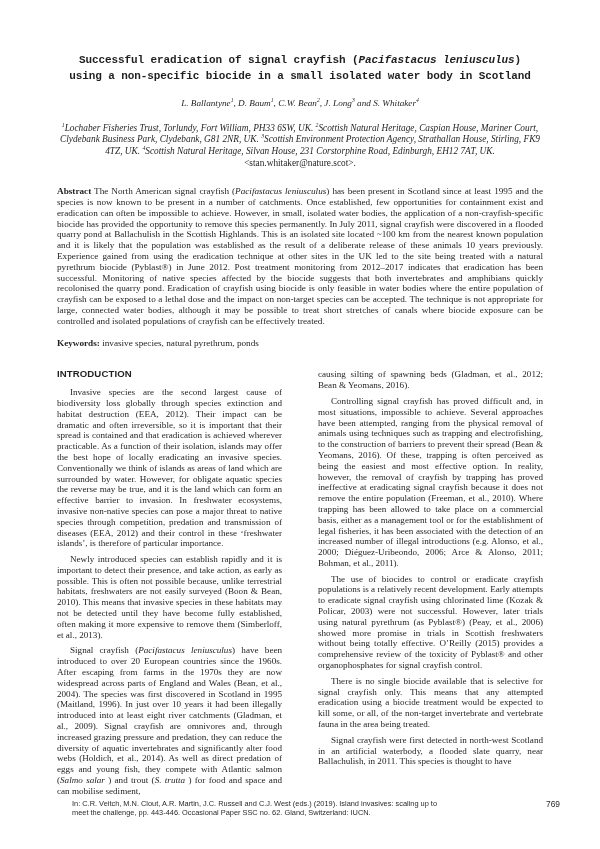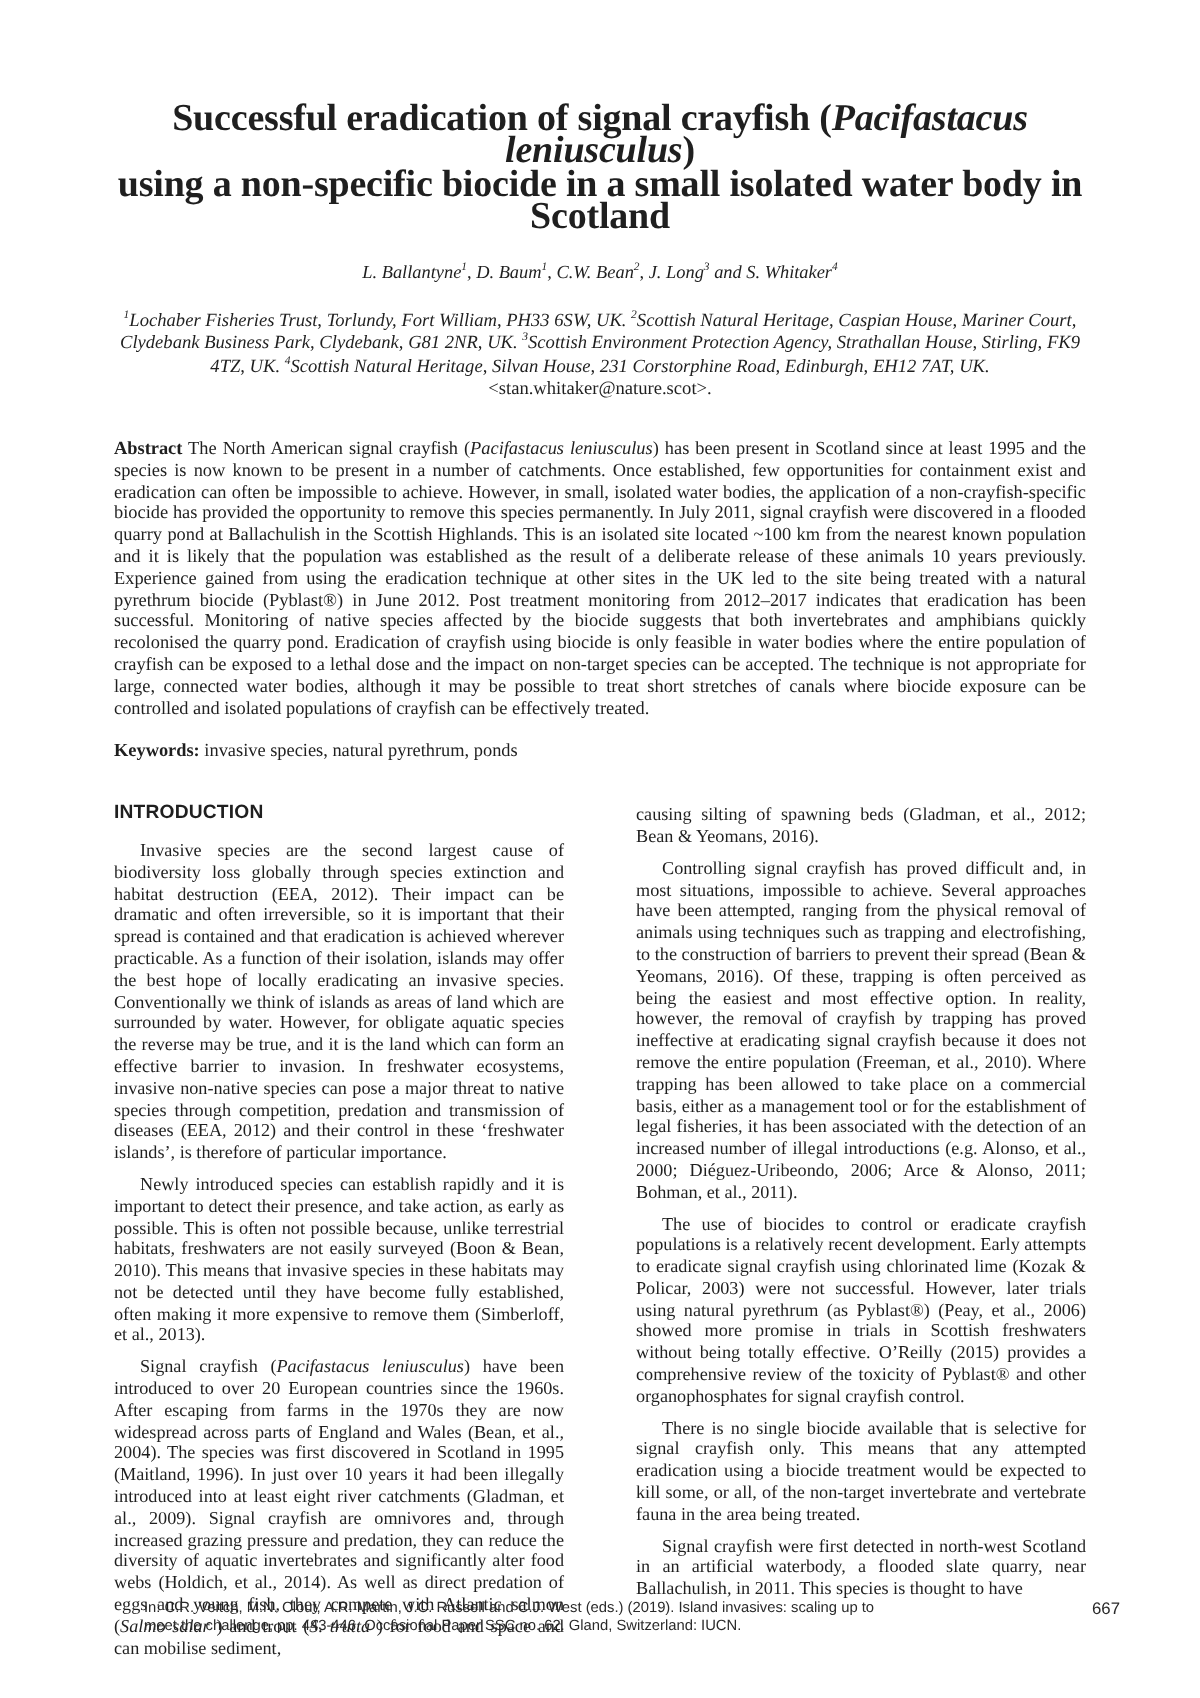--- a/index.html
+++ b/index.html
@@ -8,23 +8,23 @@
     width:600px;height:849px;
     background:#ffffff;
     color:#1f1f1f;
     font-family:"Liberation Serif", serif;
     box-sizing:border-box;
     padding:52px 57px 0 57px;
     overflow:hidden;
   }
   .sans{font-family:Liberation Serif, serif;}
   .title{
-    font-family:Liberation Serif, serif;
+    font-family:Liberation Mono, monospace;
     font-weight:bold;
-    font-size:19px;
+    font-size:11px;
     line-height:16.4px;
     text-align:center;
     letter-spacing:-0.1px;
   }
   .authors{
     margin-top:13px;
     font-size:9.2px;
     font-style:italic;
     text-align:center;
   }
@@ -114,16 +114,16 @@
       <p class="no-indent"><span>causing silting of spawning beds (Gladman, et al., 2012; Bean &amp; Yeomans, 2016).</span></p>
       <p><span>Controlling signal crayfish has proved difficult and, in most situations, impossible to achieve. Several approaches have been attempted, ranging from the physical removal of animals using techniques such as trapping and electrofishing, to the construction of barriers to prevent their spread (Bean &amp; Yeomans, 2016). Of these, trapping is often perceived as being the easiest and most effective option. In reality, however, the removal of crayfish by trapping has proved ineffective at eradicating signal crayfish because it does not remove the entire population (Freeman, et al., 2010). Where trapping has been allowed to take place on a commercial basis, either as a management tool or for the establishment of legal fisheries, it has been associated with the detection of an increased number of illegal introductions (e.g. Alonso, et al., 2000; Diéguez-Uribeondo, 2006; Arce &amp; Alonso, 2011; Bohman, et al., 2011).</span></p>
       <p><span>The use of biocides to control or eradicate crayfish populations is a relatively recent development. Early attempts to eradicate signal crayfish using chlorinated lime (Kozak &amp; Policar, 2003) were not successful. However, later trials using natural pyrethrum (as Pyblast®) (Peay, et al., 2006) showed more promise in trials in Scottish freshwaters without being totally effective. O’Reilly (2015) provides a comprehensive review of the toxicity of Pyblast® and other organophosphates for signal crayfish control.</span></p>
       <p><span>There is no single biocide available that is selective for signal crayfish only. This means that any attempted eradication using a biocide treatment would be expected to kill some, or all, of the non-target invertebrate and vertebrate fauna in the area being treated.</span></p>
       <p><span>Signal crayfish were first detected in north-west Scotland in an artificial waterbody, a flooded slate quarry, near Ballachulish, in 2011. This species is thought to have</span></p>
     </div>
   </div>
 
   <div class="footer">
     <div class="cite">In: C.R. Veitch, M.N. Clout, A.R. Martin, J.C. Russell and C.J. West (eds.) (2019). Island invasives: scaling up to meet the challenge, pp. 443-446. Occasional Paper SSC no. 62. Gland, Switzerland: IUCN.</div>
-    <div class="pagenum">667</div>
+    <div class="pagenum">769</div>
   </div>
 
 </div>
 
 </body></html>

